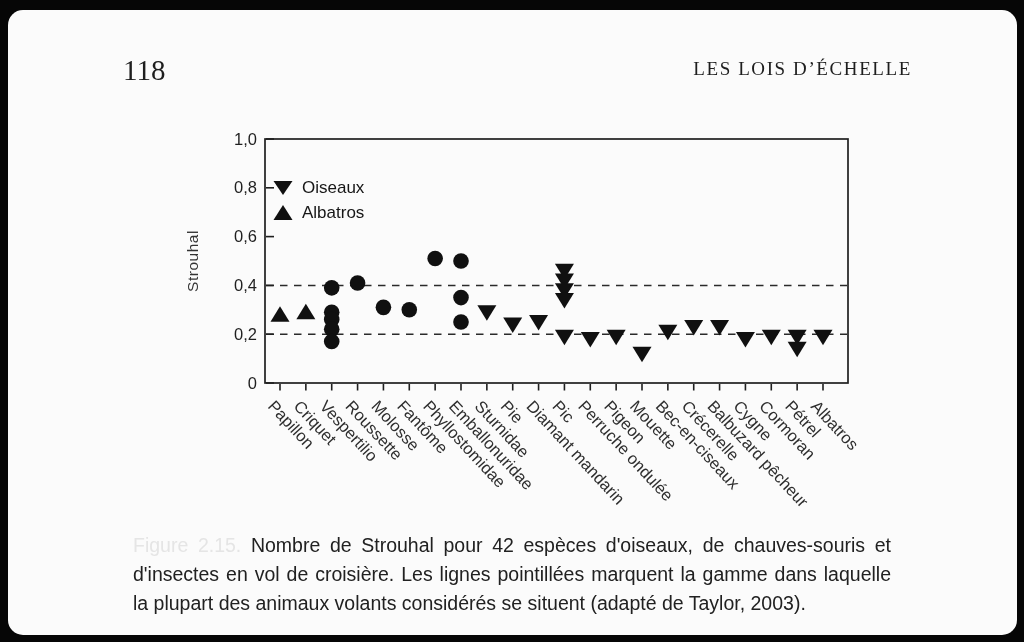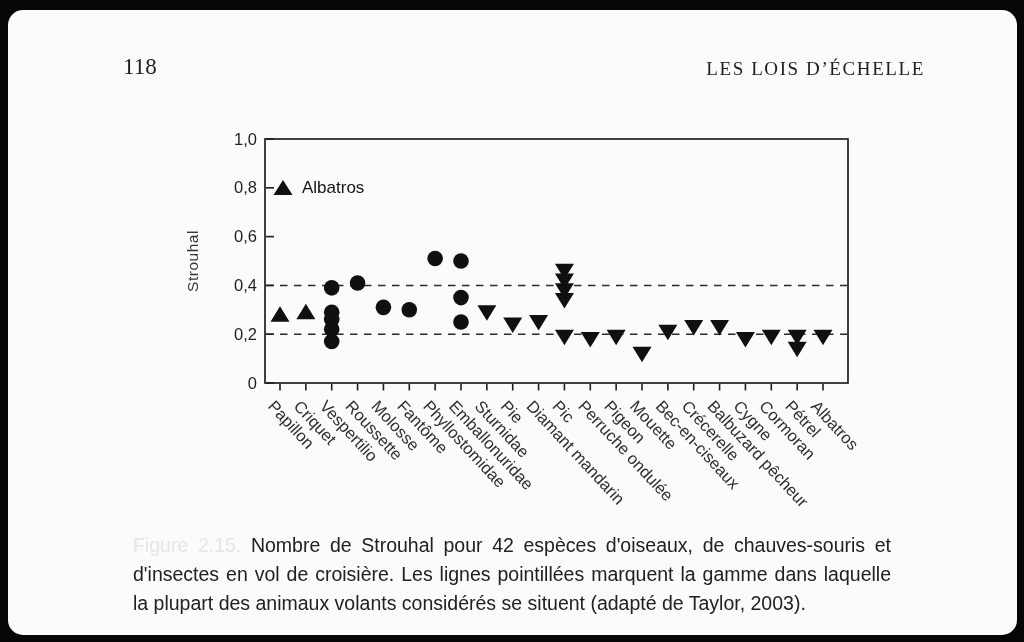--- a/index.html
+++ b/index.html
@@ -14,26 +14,26 @@
     position: absolute;
     left: 8px; top: 10px;
     width: 1009px; height: 625px;
     background: #fbfbfb;
     border-radius: 15px;
   }
   .page-number {
     position: absolute;
     left: 123px; top: 54px;
     font-family: "Liberation Serif", serif;
-    font-size: 23px;
+    font-size: 29px;
     color: #1e1e1e;
   }
   .running-title {
     position: absolute;
-    right: 99px; top: 58px;
+    right: 112px; top: 58px;
     font-family: "Liberation Serif", serif;
     font-size: 19px;
     letter-spacing: 1.6px;
     color: #1e1e1e;
   }
   #chart-svg {
     position: absolute;
     left: 0; top: 0;
     font-family: "Liberation Sans", sans-serif;
   }
@@ -168,19 +168,25 @@
     <circle cx="461" cy="261" r="7.8" fill="#101010"></circle>
     <circle cx="461" cy="297.6" r="7.8" fill="#101010"></circle>
     <circle cx="461" cy="322" r="7.8" fill="#101010"></circle>
     <polygon points="280,306.18 289.5,321.68 270.5,321.68" fill="#101010"></polygon>
     <polygon points="305.85714285714283,303.74 315.35714285714283,319.24 296.35714285714283,319.24" fill="#101010"></polygon>
   </svg>
 
 <div class="legend">
   <div class="legend-row">
     <svg class="legend-icon" viewBox="0 0 20 17">
+      <polygon points="0.5,2 19.5,2 10,16" fill="#101010"></polygon>
+    </svg>
+    <span class="legend-label">Oiseaux</span>
+  </div>
+  <div class="legend-row">
+    <svg class="legend-icon" viewBox="0 0 20 17">
       <polygon points="10,1 19.5,16 0.5,16" fill="#101010"></polygon>
     </svg>
     <span class="legend-label">Albatros</span>
   </div>
 </div>
 
 <p class="caption"><b>Figure 2.15.</b><span> Nombre de Strouhal pour 42 espèces d'oiseaux, de chauves-souris et d'insectes en vol de croisière. Les lignes pointillées marquent la gamme dans laquelle la plupart des animaux volants considérés se situent (adapté de Taylor, 2003).</span></p>
 
 </body></html>

